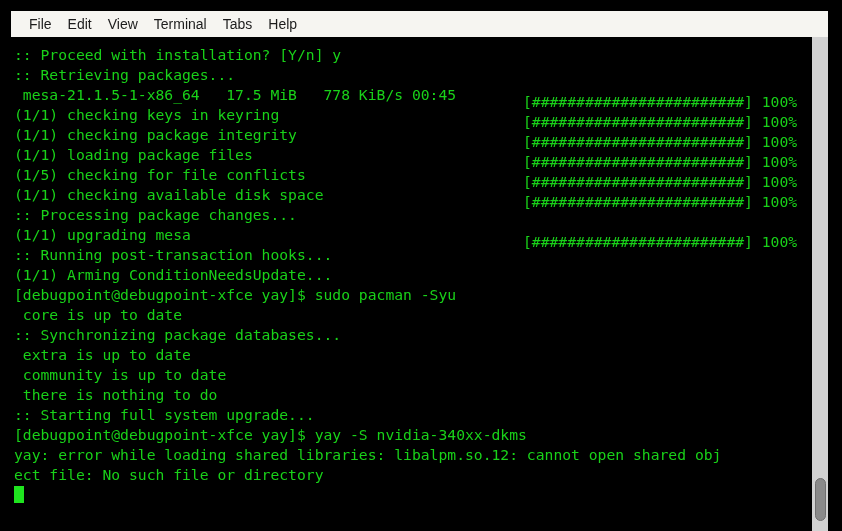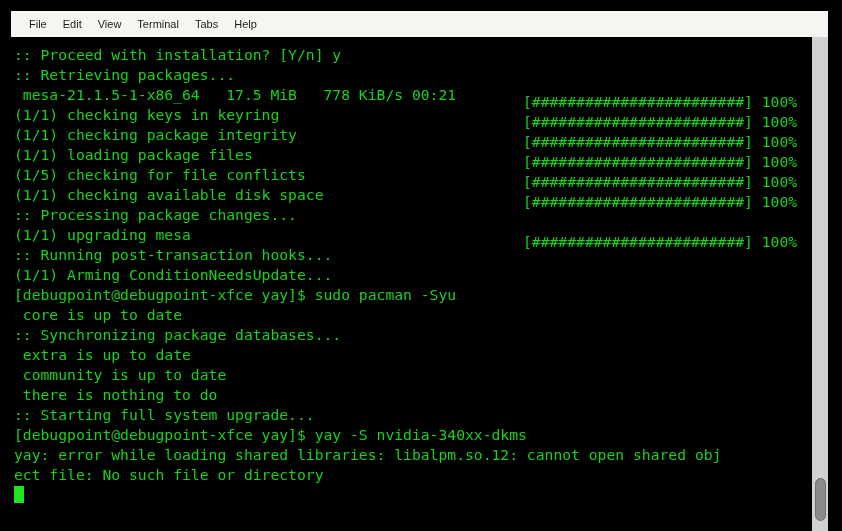--- a/index.html
+++ b/index.html
@@ -31,21 +31,21 @@
     width: 817px;
     height: 26px;
     background: #f6f5f1;
     display: flex;
     align-items: center;
     box-sizing: border-box;
     padding-left: 10px;
   }
   .menu-item {
     font-family: "Liberation Sans", sans-serif;
-    font-size: 11px;
+    font-size: 14px;
     color: #1c1c1c;
     line-height: 26px;
     padding: 8px 8px;
     white-space: nowrap;
     cursor: default;
   }
 
   
   .term-wrap {
     position: absolute;
@@ -138,21 +138,21 @@
     <div class="menu-item">Terminal</div>
     <div class="menu-item">Tabs</div>
     <div class="menu-item">Help</div>
   </div>
 
   <div class="term-wrap">
 
     <div class="screen" id="screen">
         <div class="row"><span>:: Proceed with installation? [Y/n] y</span></div>
         <div class="row"><span>:: Retrieving packages...</span></div>
-        <div class="row"><span> mesa-21.1.5-1-x86_64   17.5 MiB   778 KiB/s 00:21</span><span class="bar"><span>[########################]</span><span> 100%</span></span></div>
+        <div class="row"><span> mesa-21.1.5-1-x86_64   17.5 MiB   778 KiB/s 00:45</span><span class="bar"><span>[########################]</span><span> 100%</span></span></div>
         <div class="row"><span>(1/1) checking keys in keyring</span><span class="bar"><span>[########################]</span><span> 100%</span></span></div>
         <div class="row"><span>(1/1) checking package integrity</span><span class="bar"><span>[########################]</span><span> 100%</span></span></div>
         <div class="row"><span>(1/1) loading package files</span><span class="bar"><span>[########################]</span><span> 100%</span></span></div>
         <div class="row"><span>(1/5) checking for file conflicts</span><span class="bar"><span>[########################]</span><span> 100%</span></span></div>
         <div class="row"><span>(1/1) checking available disk space</span><span class="bar"><span>[########################]</span><span> 100%</span></span></div>
         <div class="row"><span>:: Processing package changes...</span></div>
         <div class="row"><span>(1/1) upgrading mesa</span><span class="bar"><span>[########################]</span><span> 100%</span></span></div>
         <div class="row"><span>:: Running post-transaction hooks...</span></div>
         <div class="row"><span>(1/1) Arming ConditionNeedsUpdate...</span></div>
         <div class="row"><span>[debugpoint@debugpoint-xfce yay]$ sudo pacman -Syu</span></div>

